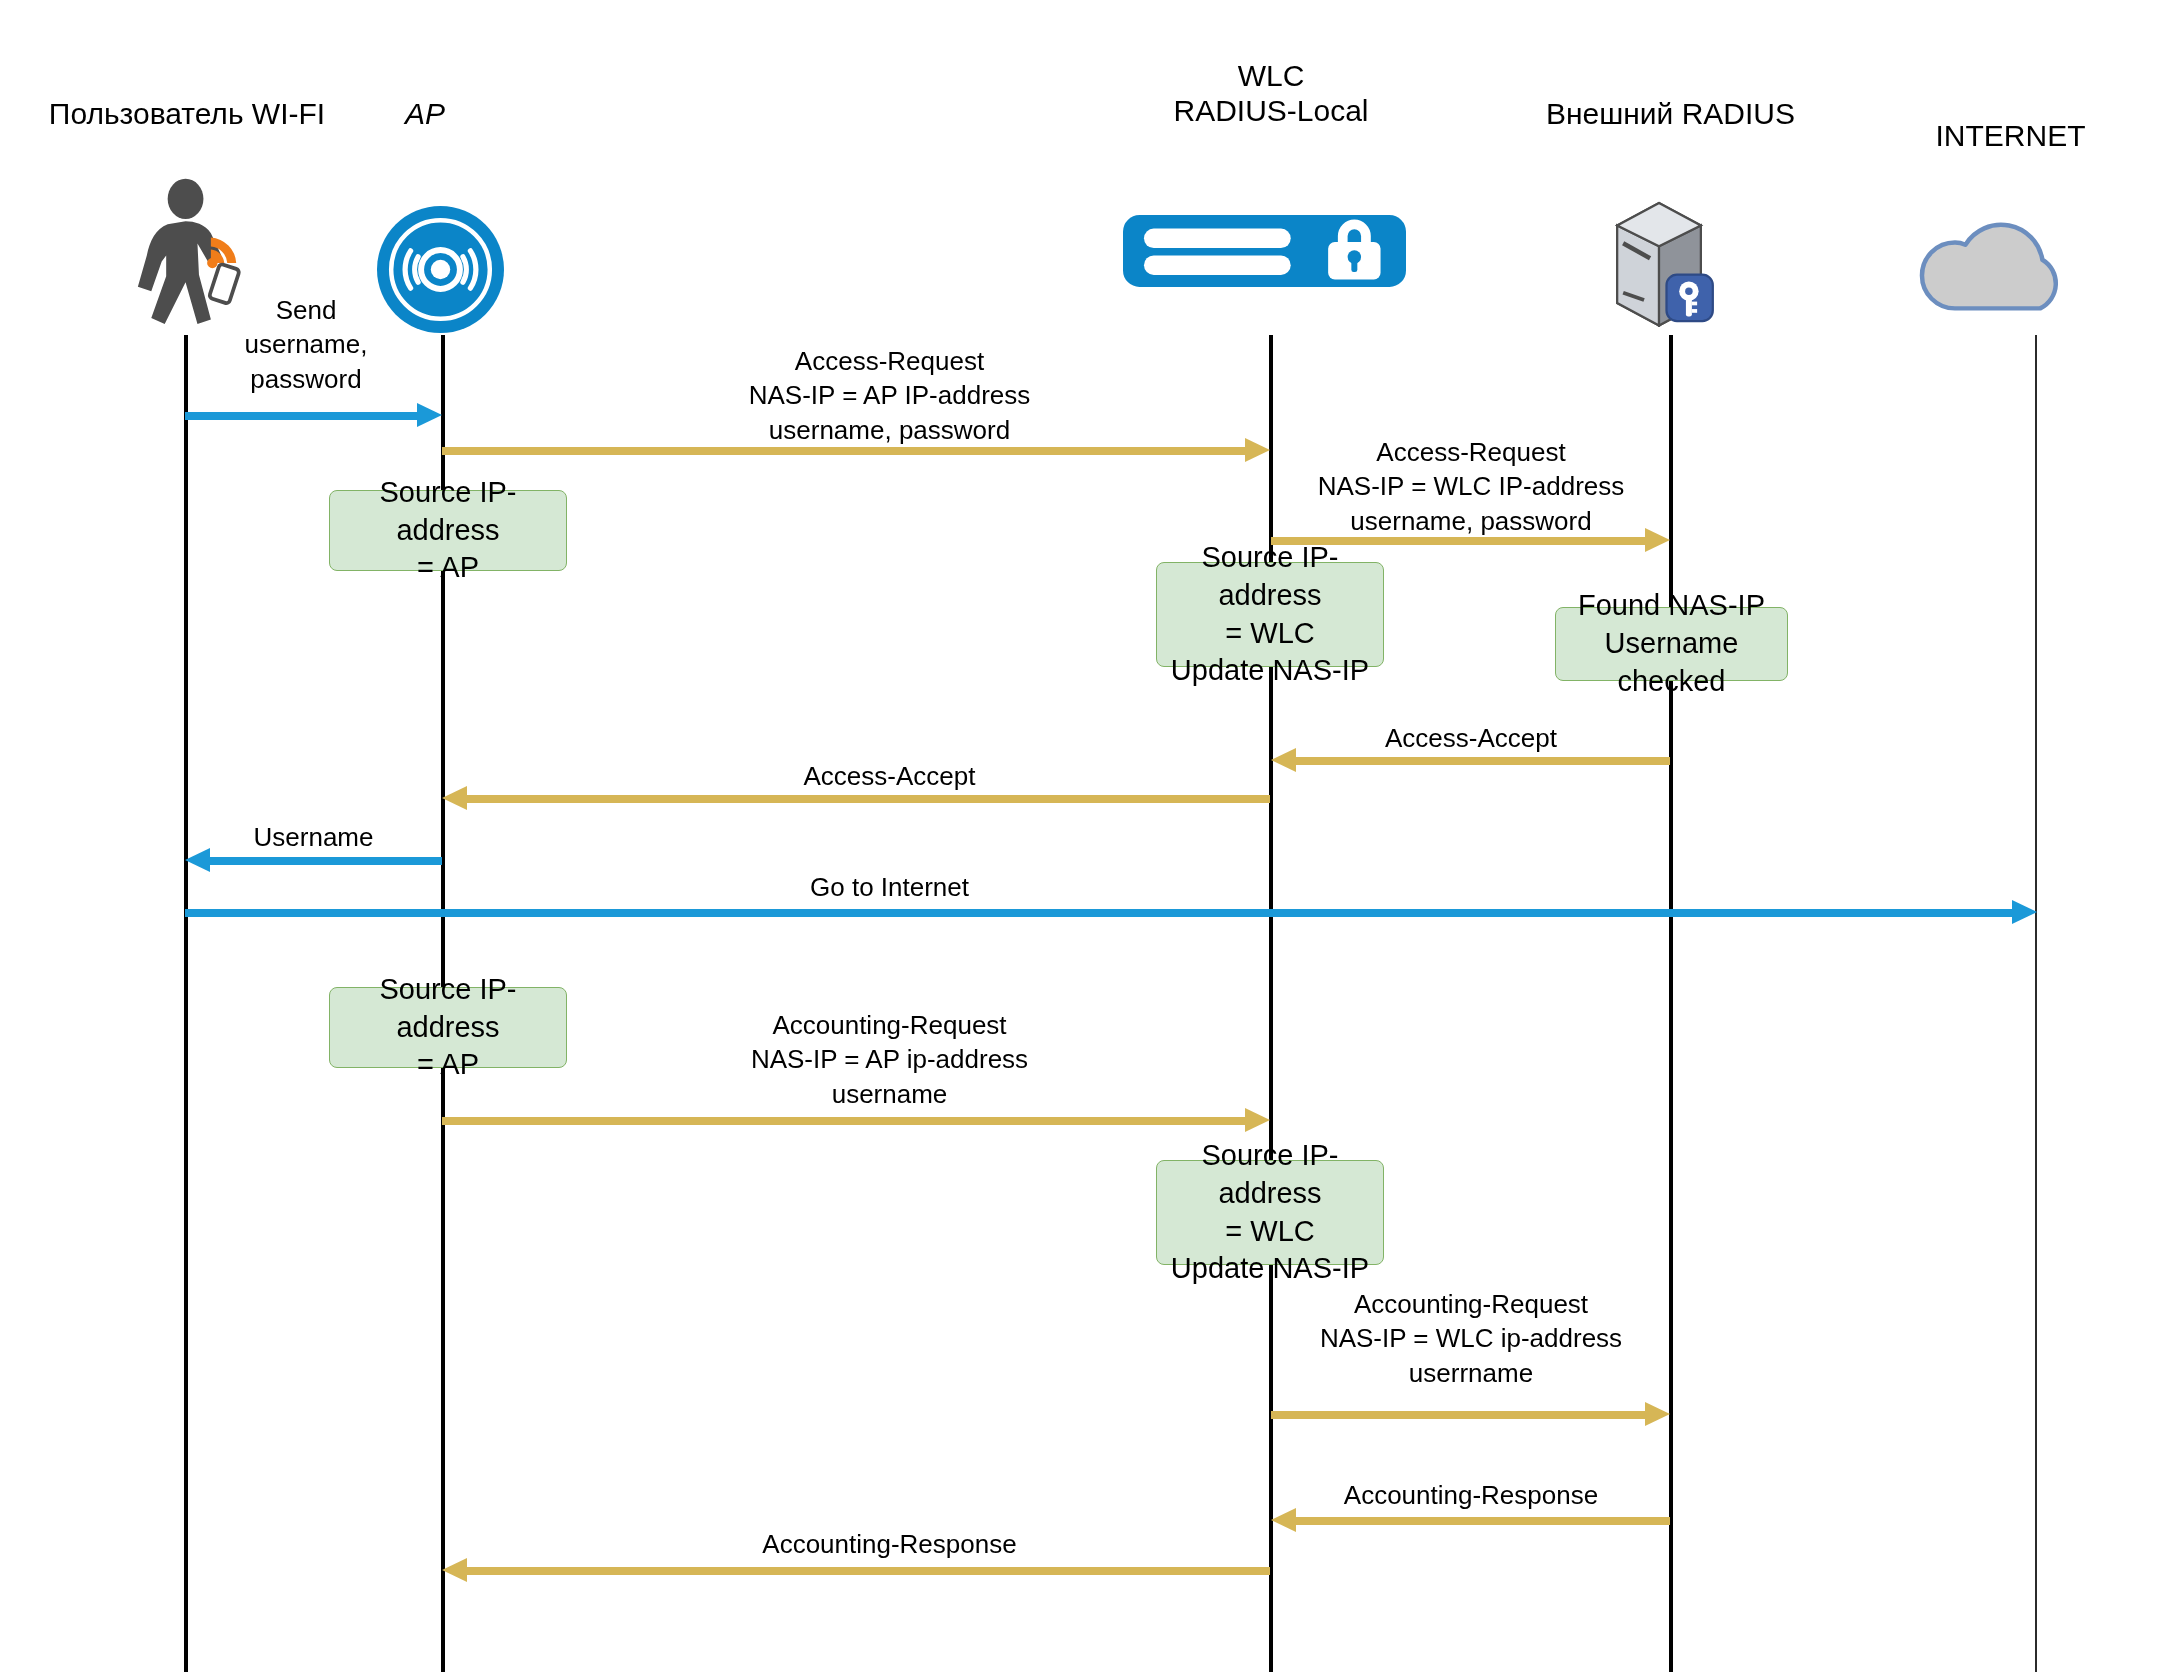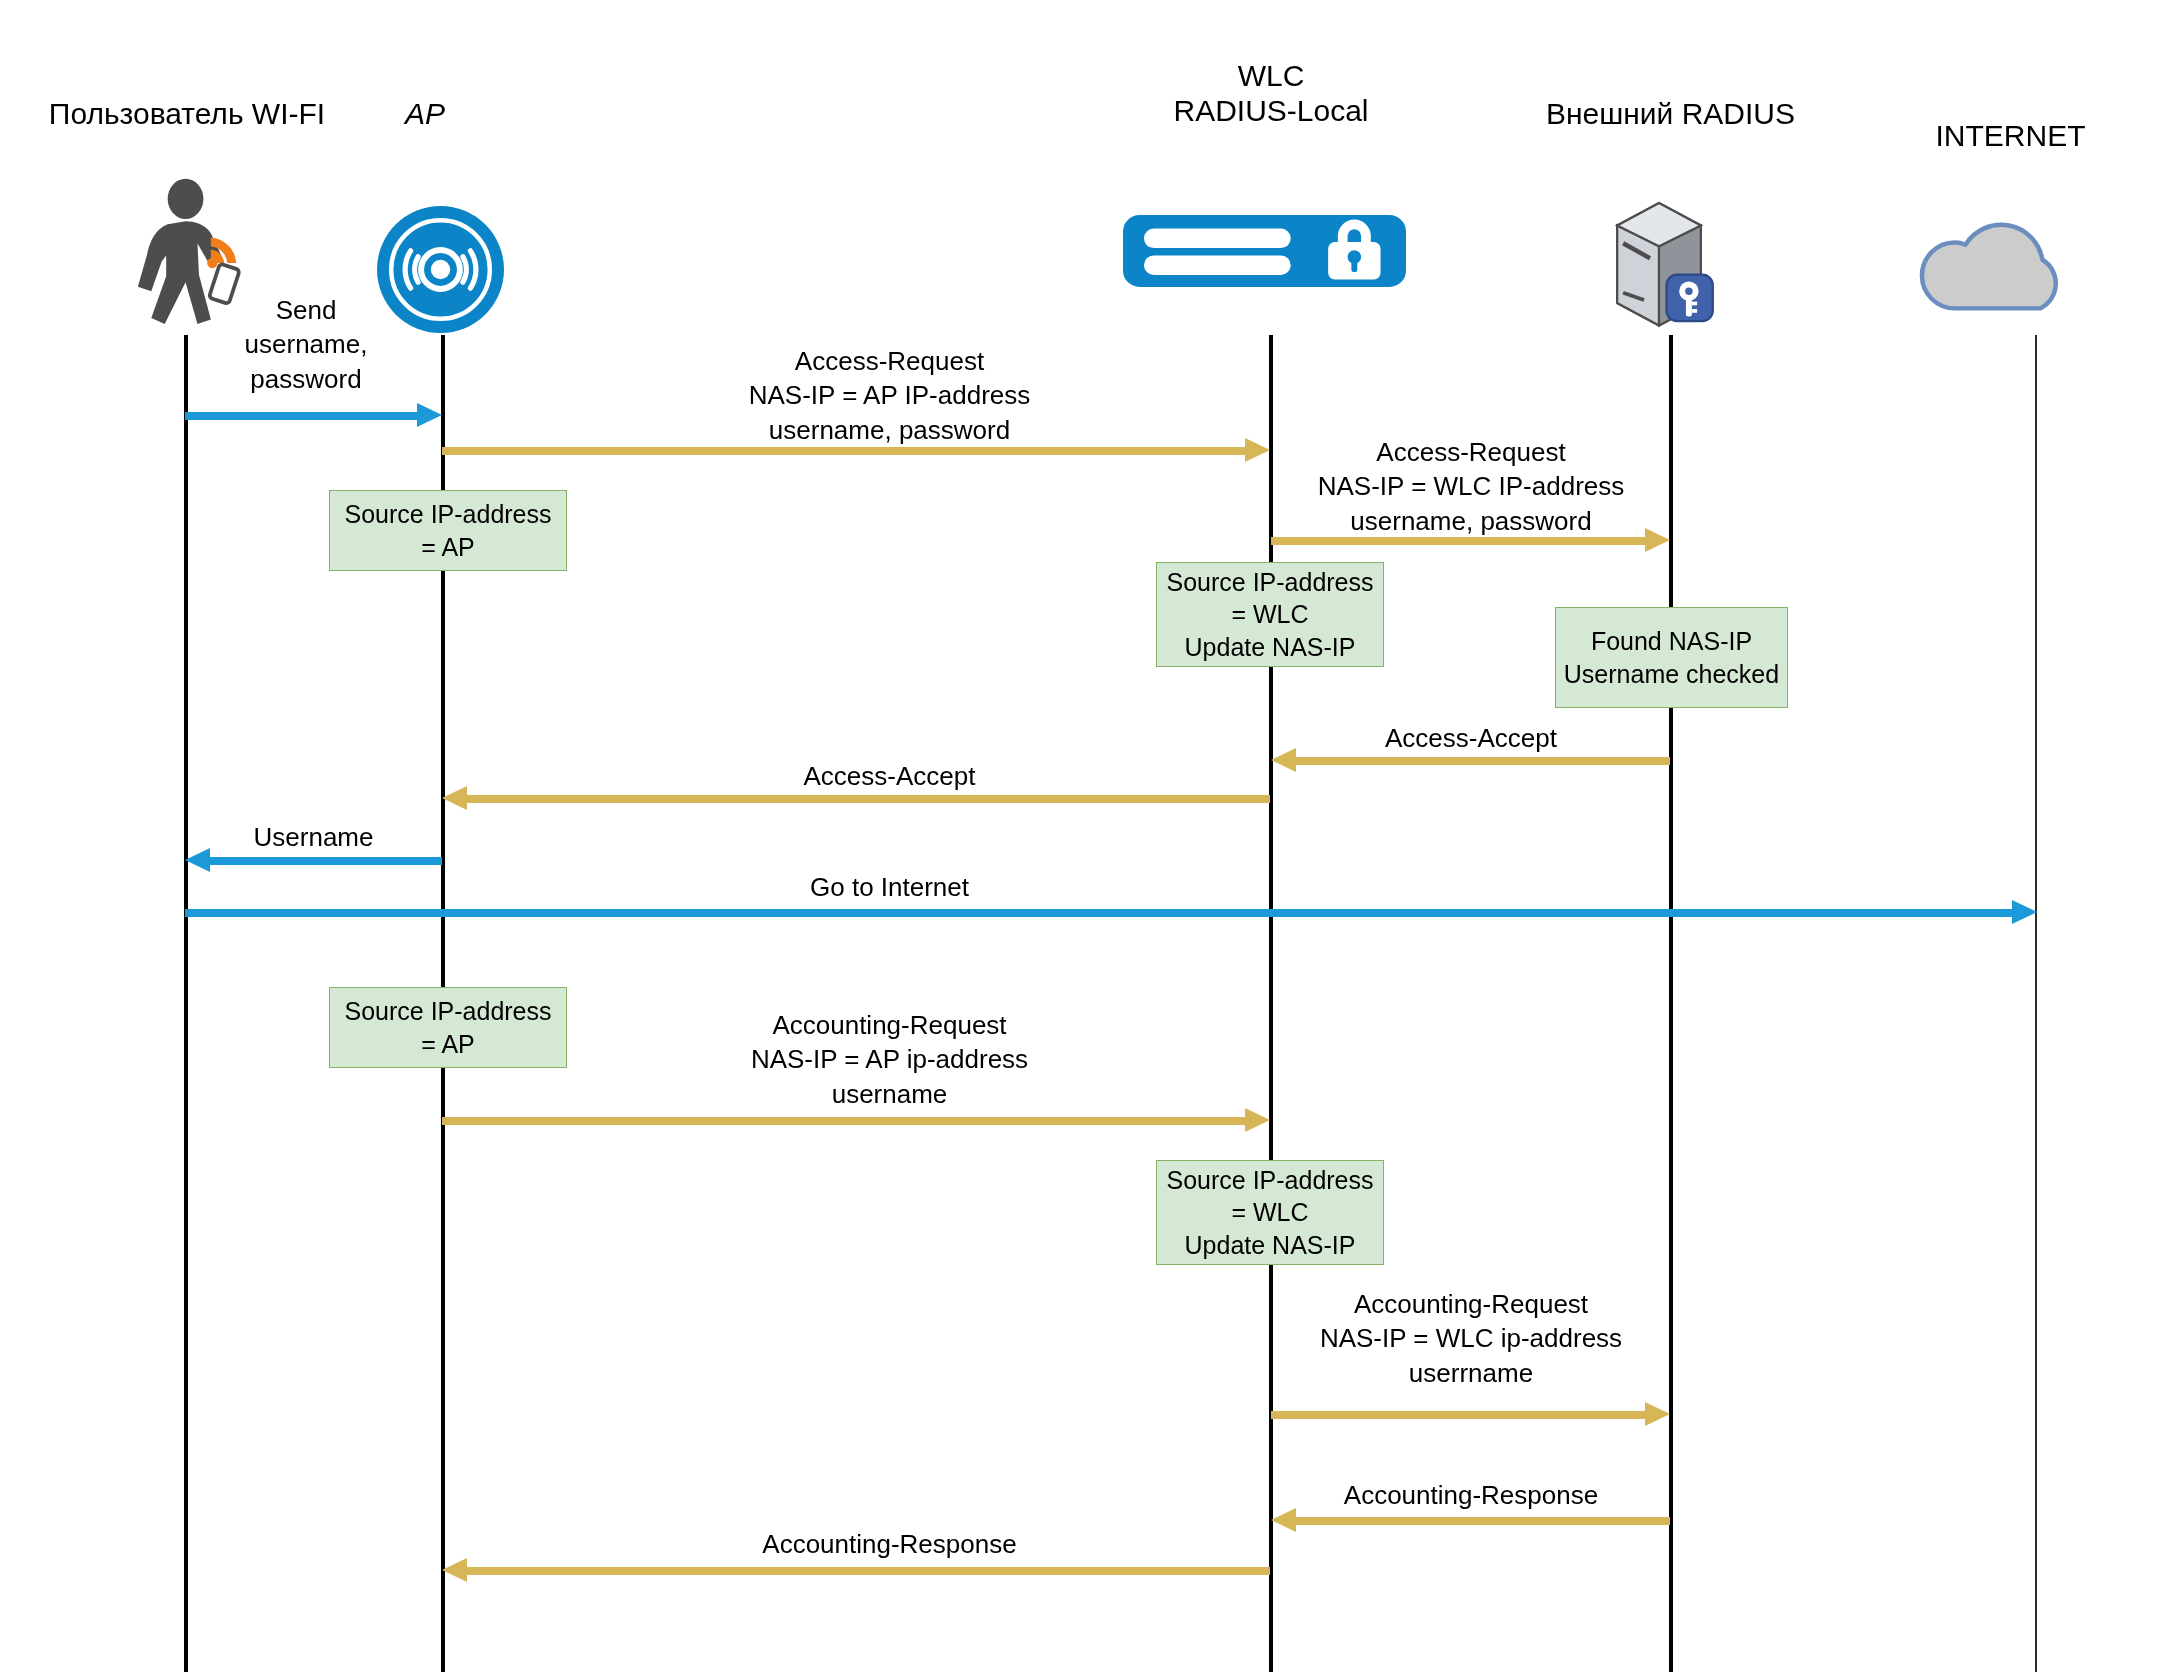--- a/index.html
+++ b/index.html
@@ -24,23 +24,23 @@
   .msg.blue.right .head{border-top:12.7px solid transparent;border-bottom:12.7px solid transparent;border-left:25.4px solid #1b99d8;}
   .msg.blue.left  .head{border-top:12.7px solid transparent;border-bottom:12.7px solid transparent;border-right:25.4px solid #1b99d8;}
 
   .msg-label{
     position:absolute;text-align:center;font-size:26px;line-height:1.32;
     color:#000;white-space:pre-line;
   }
 
   
   .note{
-    position:absolute;background:#d5e8d4;border:1.5px solid #82b366;border-radius:0;
+    position:absolute;background:#d5e8d4;border:1.5px solid #82b366;border-radius:8px;
     display:flex;align-items:center;justify-content:center;text-align:center;
-    font-size:25px;line-height:1.30;color:#000;white-space:pre-line;padding:4.5px 7.5px;
+    font-size:29px;line-height:1.30;color:#000;white-space:pre-line;padding:4.5px 7.5px;
     box-sizing:border-box;
   }
 
   
   .icon{position:absolute;}
 </style>
 </head>
 <body>
 
 <div id="canvas">
@@ -205,21 +205,21 @@
     <div class="head" style="left:0px;"></div>
   </div>
 
   <div class="note" style="left:329px;top:490px;width:238px;height:81px;">Source IP-address
 = AP</div>
 
   <div class="note" style="left:1156px;top:562px;width:228px;height:105px;">Source IP-address
 = WLC
 Update  NAS-IP</div>
 
-  <div class="note" style="left:1555px;top:607px;width:233px;height:101px;">Found NAS-IP
+  <div class="note" style="left:1555px;top:607px;width:233px;height:74px;">Found NAS-IP
 Username checked</div>
 
   <div class="note" style="left:329px;top:987px;width:238px;height:81px;">Source IP-address
 = AP</div>
 
   <div class="note" style="left:1156px;top:1160px;width:228px;height:105px;">Source IP-address
 = WLC
 Update  NAS-IP</div>
 
 </div>

